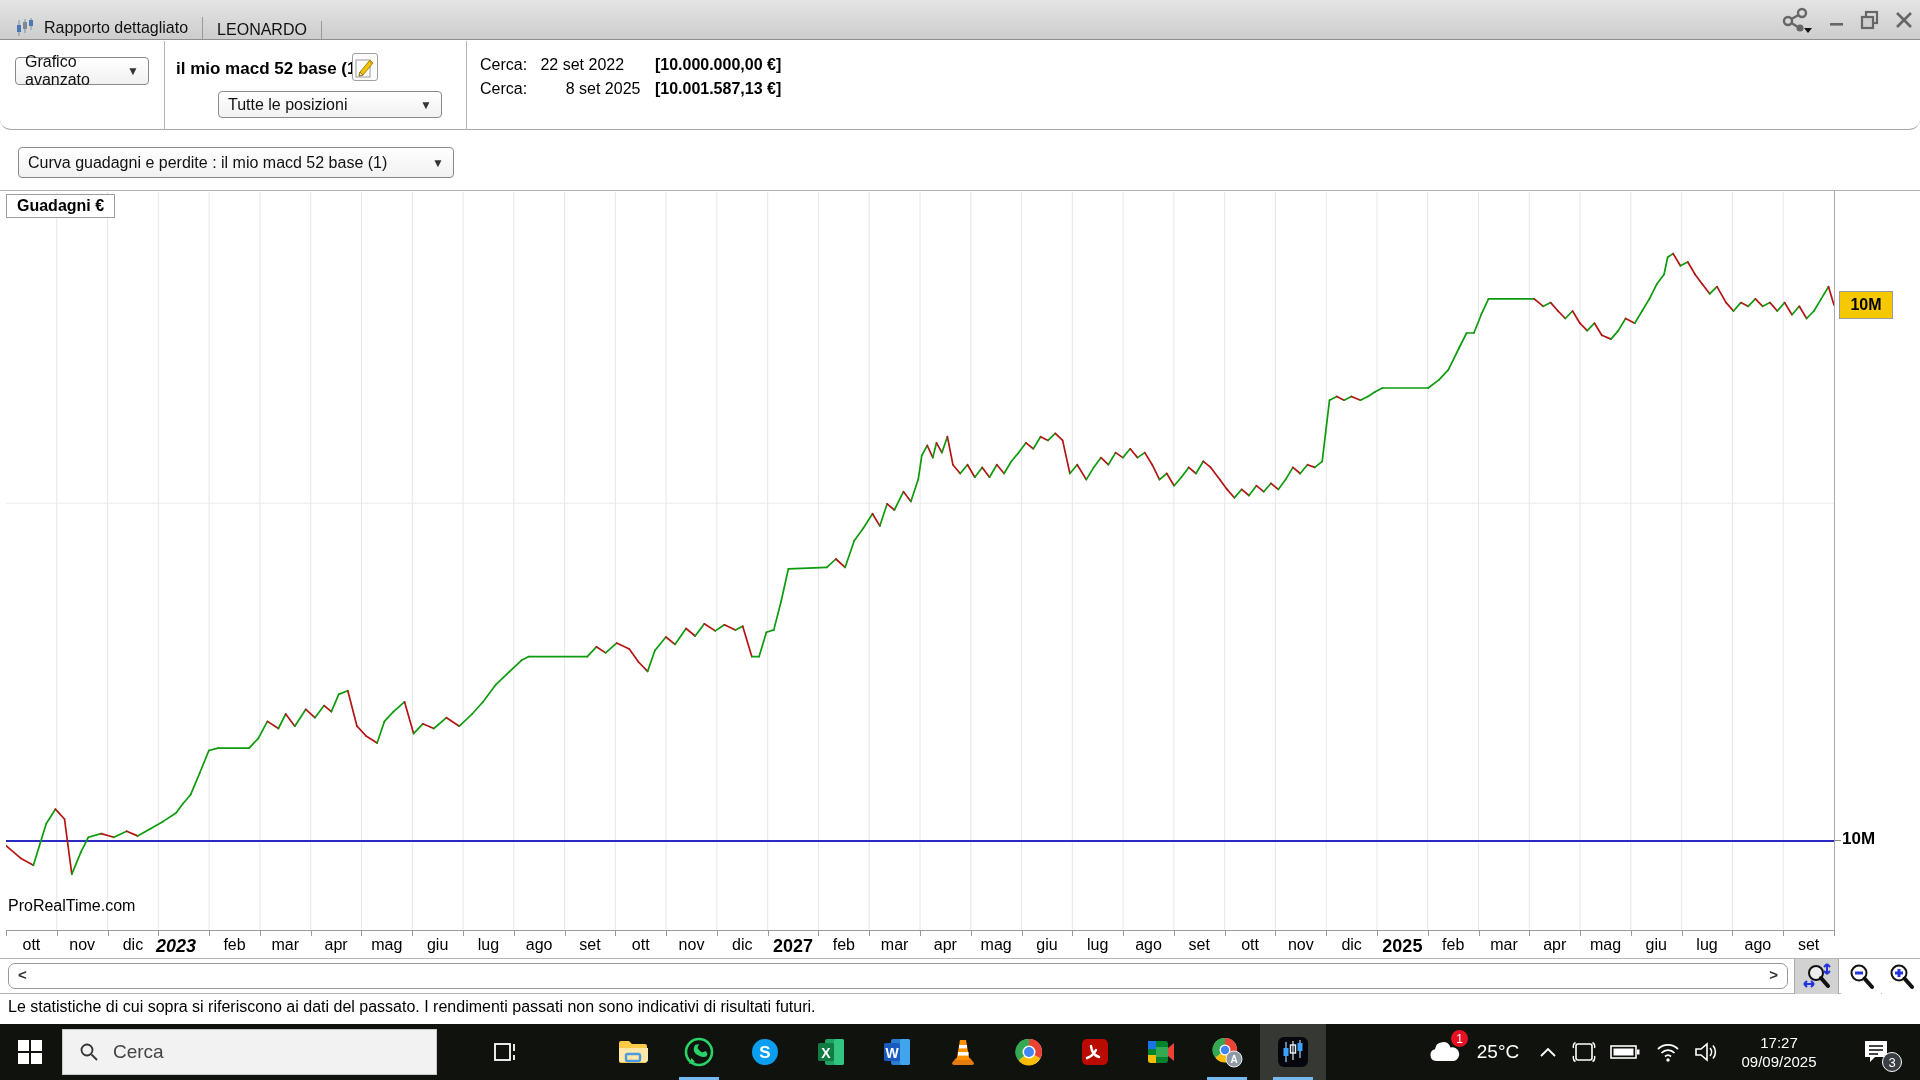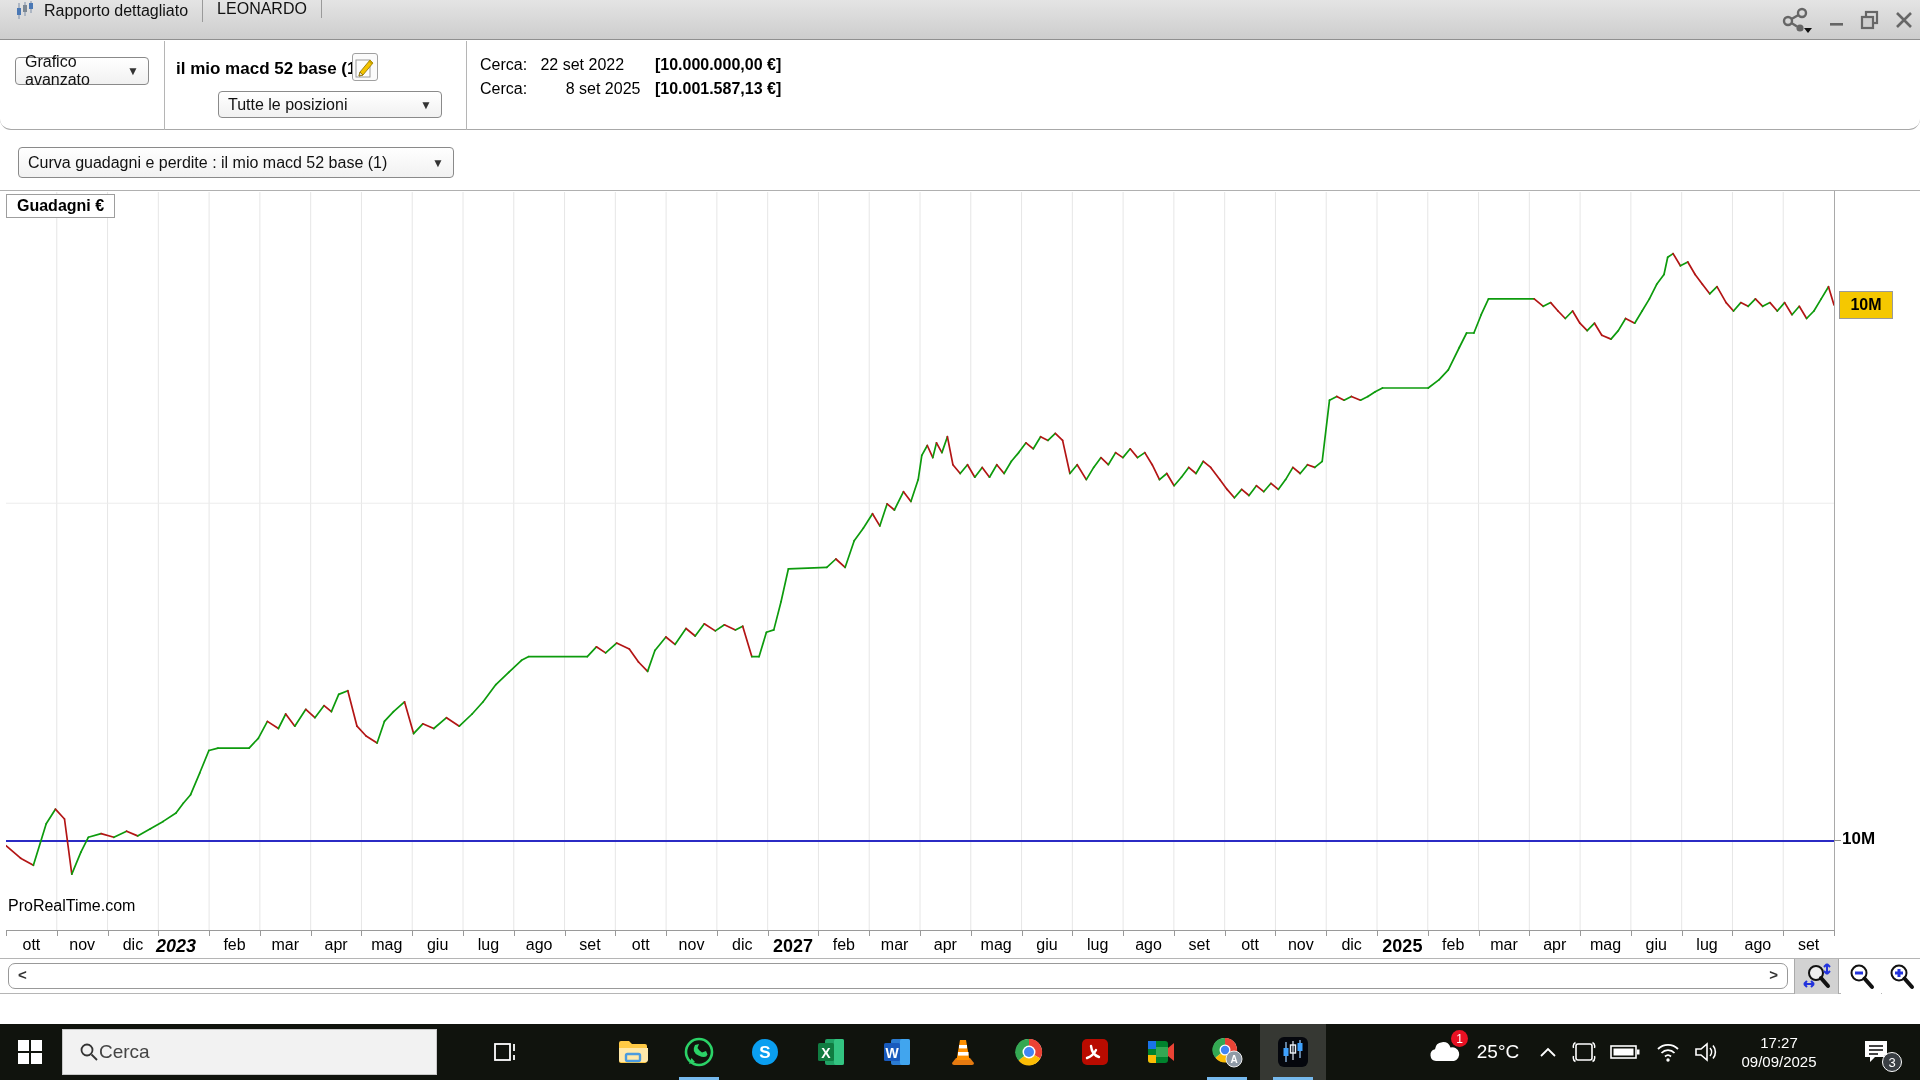--- a/index.html
+++ b/index.html
@@ -3,21 +3,21 @@
 <meta charset="utf-8">
 <style>
   * { margin:0; padding:0; box-sizing:border-box; }
   html,body { width:1920px; height:1080px; overflow:hidden; background:#fff;
     font-family:"Liberation Sans", sans-serif; }
   #root { position:relative; width:1920px; height:1080px; background:#fff; }
 
   
   #titlebar { position:absolute; left:0; top:0; width:1920px; height:40px;
     background:linear-gradient(#e4e4e4,#cdcdcd); border-bottom:1px solid #8f8f8f;
-    display:flex; align-items:flex-start; }
+    display:flex; align-items:flex-end; }
   .ttab { display:flex; align-items:center; gap:8px; padding:0 14px;
     border-right:1px solid #9a9a9a; font-size:16px; color:#111; white-space:nowrap; }
   #win-controls { position:absolute; right:6px; top:0; height:40px;
     display:flex; align-items:center; gap:14px; }
   #win-controls svg { display:block; }
 
   
   #toolbar { position:absolute; left:0; top:41px; width:1920px; height:89px;
     background:#fff; border-bottom:1px solid #a8a8a8;border-radius:11px; }
   .vdiv { position:absolute; top:0; width:1px; height:89px; background:#b5b5b5; }
@@ -73,21 +73,21 @@
   
   #disclaimer { position:absolute; left:0; top:994px; width:1920px; height:30px; background:#fff;
     font-size:16px; color:#000; padding:4px 0 0 8px; }
 
   
   #taskbar { position:absolute; left:0; top:1024px; width:1920px; height:56px; background:#10130d; }
   .tbtn { position:absolute; top:0; height:56px; display:flex; align-items:center;
     justify-content:center; }
   #start-btn { left:0; width:60px; }
   #search-box { position:absolute; left:62px; top:5px; width:375px; height:46px; background:#f2f2f2;
-    border:1px solid #c9c9c9; display:flex; align-items:center; padding:0 16px;
+    border:1px solid #c9c9c9; display:flex; align-items:center; gap:14px; padding:0 16px;
     font-size:19px; color:#444; }
   .appbtn { width:66px; }
   .appbtn .runline { position:absolute; bottom:0; left:13px; width:40px; height:3px; background:#76b9ed; }
   .appbtn.active { background:rgba(255,255,255,0.16); }
   .tray-txt { color:#fff; font-size:16px; }
   #clock { position:absolute; left:1724px; top:0; width:110px; height:56px; display:flex;
     flex-direction:column; align-items:center; justify-content:center; color:#fff;
     font-size:15px; line-height:19px; }
   .badge { position:absolute; border-radius:50%; background:#e81123; color:#fff;
     font-size:12px; display:flex; align-items:center; justify-content:center; }
@@ -524,20 +524,21 @@
     <div class="zoombtn" style="left:1882px; width:38px;">
       <svg width="28" height="28" viewBox="0 0 28 28">
         <circle cx="12" cy="10" r="7.5" fill="#fff" stroke="#111" stroke-width="2"></circle>
         <line x1="8" y1="10" x2="16" y2="10" stroke="#2233dd" stroke-width="3"></line>
         <line x1="12" y1="6" x2="12" y2="14" stroke="#2233dd" stroke-width="3"></line>
         <line x1="17.5" y1="15.5" x2="25" y2="24" stroke="#111" stroke-width="4" stroke-linecap="round"></line>
       </svg>
     </div>
   </div>
 
+  <div id="disclaimer">Le statistiche di cui sopra si riferiscono ai dati del passato. I rendimenti passati non sono indicativi di risultati futuri.</div>
 
   <div id="taskbar">
     <div class="tbtn" id="start-btn">
       <svg width="26" height="26" viewBox="0 0 26 26">
         <rect x="1" y="1" width="11" height="11" fill="#fff"></rect>
           <rect x="14" y="1" width="11" height="11" fill="#fff"></rect>
         <rect x="1" y="14" width="11" height="11" fill="#fff"></rect>
           <rect x="14" y="14" width="11" height="11" fill="#fff"></rect>
       </svg>
     </div>

